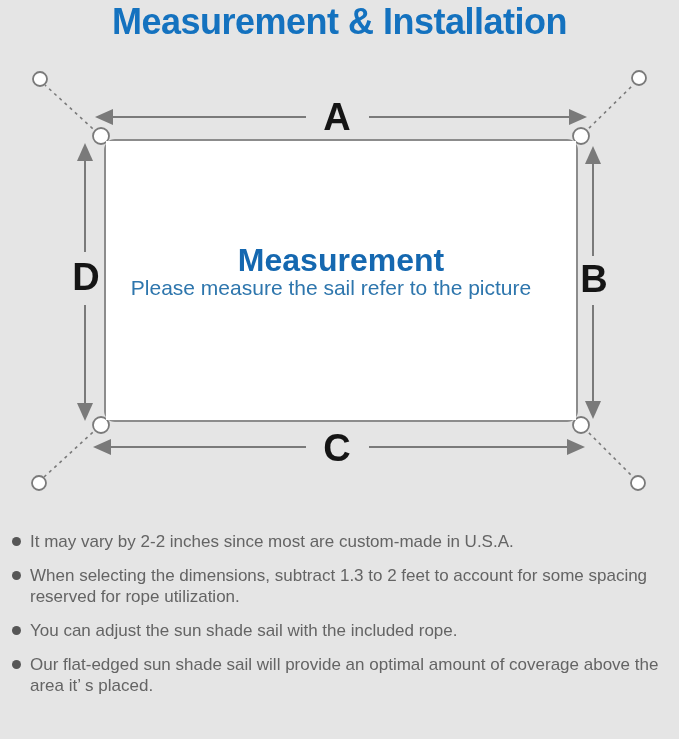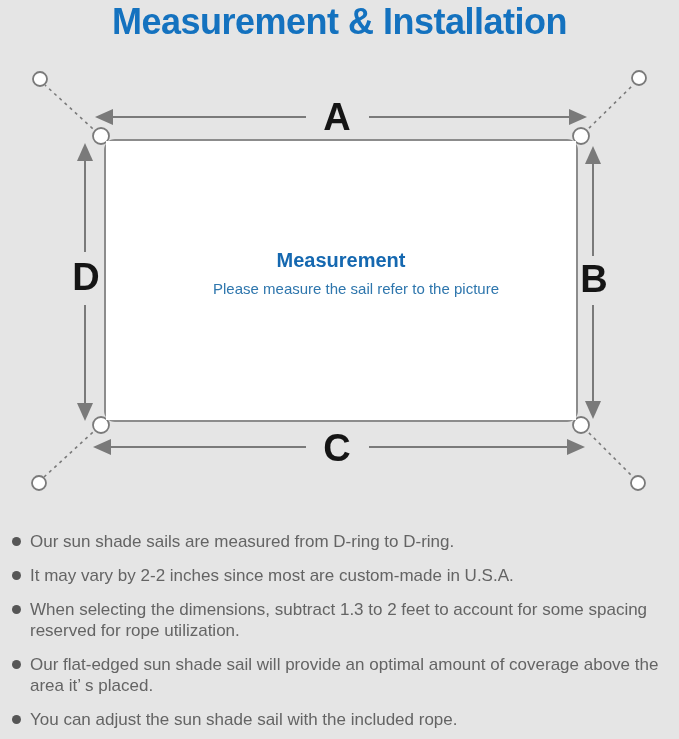--- a/index.html
+++ b/index.html
@@ -39,30 +39,30 @@
     line-height: 1;
   }
   .dim-label.a { left: 337px; top: 57px; }
   .dim-label.b { left: 594px; top: 219px; }
   .dim-label.c { left: 337px; top: 388px; }
   .dim-label.d { left: 86px;  top: 217px; }
   .center-title {
     position: absolute;
     left: 341px; top: 200px;
     transform: translate(-50%, -50%);
-    font-size: 20px;
+    font-size: 32px;
     font-weight: 700;
     color: var(--center-blue, #1568b0);
     white-space: nowrap;
   }
   .center-sub {
     position: absolute;
-    left: 356px; top: 228px;
+    left: 331px; top: 228px;
     transform: translate(-50%, -50%);
-    font-size: 15px;
+    font-size: 21px;
     color: var(--sub-blue, #2e76ad);
     white-space: nowrap;
   }
   #notes {
     position: absolute;
     top: 531px; left: 0;
     width: 679px;
     display: flex;
     flex-direction: column;
     gap: 13px;
@@ -157,33 +157,29 @@
     <div class="dim-label c">C</div>
     <div class="dim-label d">D</div>
 
     <div class="center-title">Measurement</div>
     <div class="center-sub">Please measure the sail refer to the picture</div>
   </div>
 
   <div id="notes">
     <div class="note">
       <span class="dot"></span>
-      <div class="note-text">Our sun shade sails are measured from D-ring to D-ring.</div>
-    </div>
-    <div class="note">
-      <span class="dot"></span>
       <div class="note-text">It may vary by 2-2 inches since most are custom-made in U.S.A.</div>
     </div>
     <div class="note">
       <span class="dot"></span>
       <div class="note-text">When selecting the dimensions, subtract 1.3 to 2 feet to account for some spacing reserved for rope utilization.</div>
     </div>
     <div class="note">
       <span class="dot"></span>
-      <div class="note-text">Our flat-edged sun shade sail will provide an optimal amount of coverage above the area it’ s placed.</div>
+      <div class="note-text">You can adjust the sun shade sail with the included rope.</div>
     </div>
     <div class="note">
       <span class="dot"></span>
-      <div class="note-text">You can adjust the sun shade sail with the included rope.</div>
+      <div class="note-text">Our flat-edged sun shade sail will provide an optimal amount of coverage above the area it’ s placed.</div>
     </div>
   </div>
 
 </div>
 
 </body></html>

